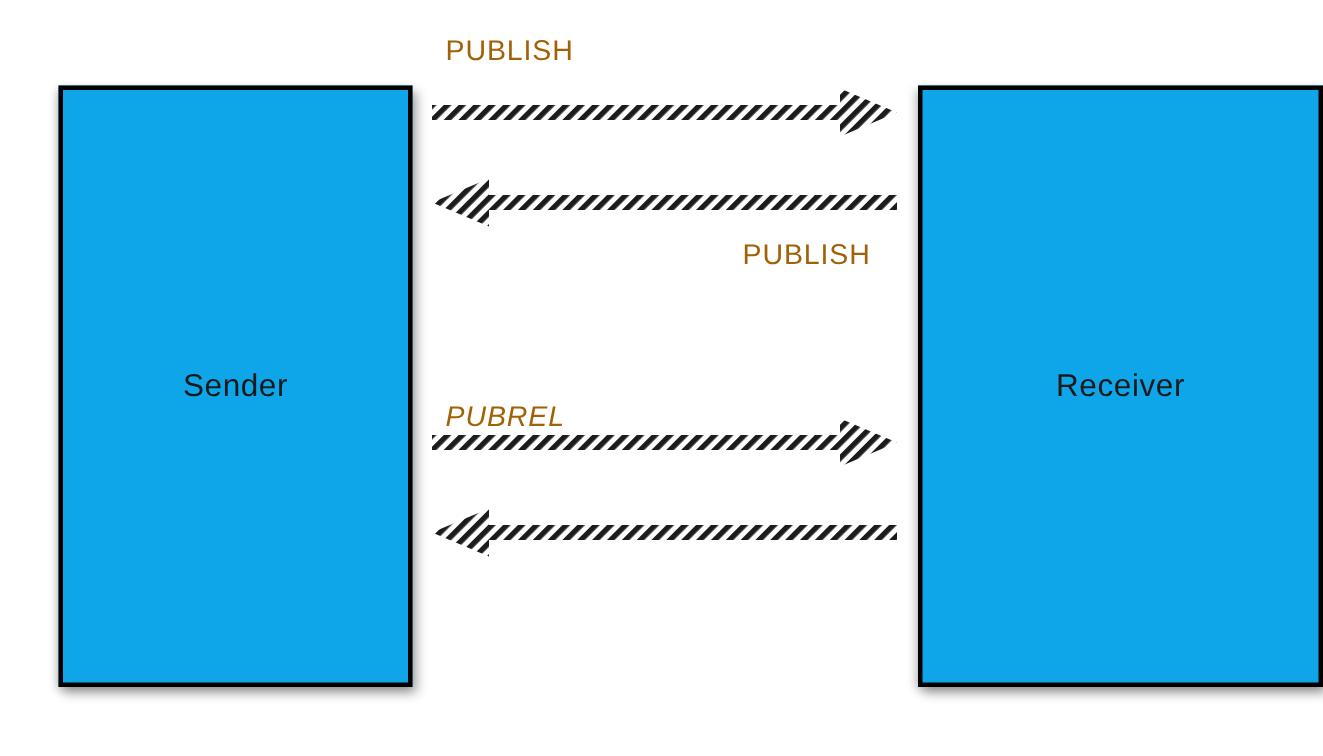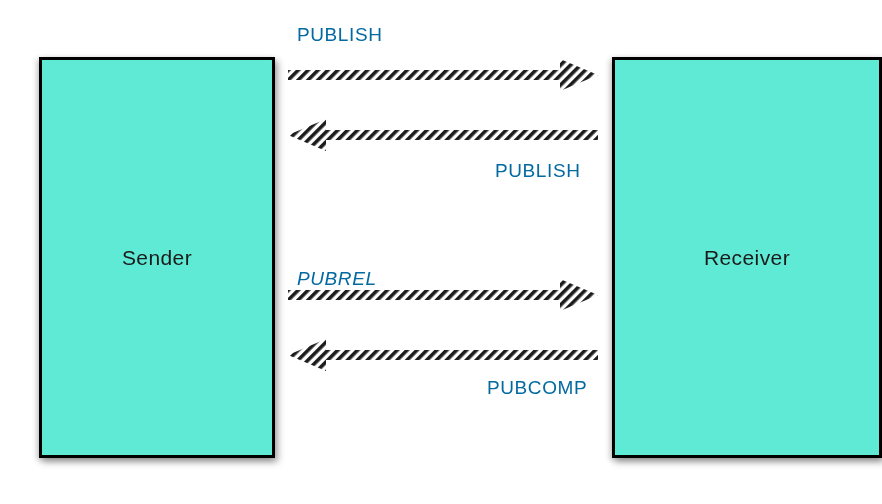--- a/index.html
+++ b/index.html
@@ -16,21 +16,21 @@
     position: relative;
     width: 882px;
     height: 504px;
     background: #ffffff;
     overflow: hidden;
   }
 
   
   .participant-box {
     position: absolute;
-    background: #5eead4;
+    background: #0ea5e9;
     border: 3px solid #000000;
     box-sizing: border-box;
     display: flex;
     align-items: center;
     justify-content: center;
     box-shadow: 3px 4px 7px rgba(0,0,0,0.34),
                 -2px 2px 6px rgba(0,0,0,0.20);
   }
   .participant-label {
     font-family: "Liberation Sans", sans-serif;
@@ -50,21 +50,21 @@
     height: 34px;
   }
   .message-arrow svg { display: block; overflow: visible; }
 
   
   .message-label {
     position: absolute;
     font-family: "Liberation Sans", sans-serif;
     font-size: 19px;
     font-weight: 300;
-    color: #0369a1;
+    color: #a16207;
     letter-spacing: 0.6px;
     white-space: nowrap;
   }
 </style>
 </head>
 <body>
 
 <div id="diagram-canvas">
 
   <svg width="0" height="0" style="position:absolute" aria-hidden="true">
@@ -115,15 +115,14 @@
       <polygon points="38,1 0,17 38,33" fill="url(#diagHatch)"></polygon>
     </svg>
   </div>
 
   <div class="message-label" id="label-publish" style="left:297px; top:24px;">PUBLISH</div>
 
   <div class="message-label" id="label-pubrec" style="left:495px; top:160px;">PUBLISH</div>
 
   <div class="message-label" id="label-pubrel" style="left:297px; top:268px;font-style:italic;">PUBREL</div>
 
-  <div class="message-label" id="label-pubcomp" style="left:487px; top:377px;">PUBCOMP</div>
 
 </div>
 
 </body></html>

